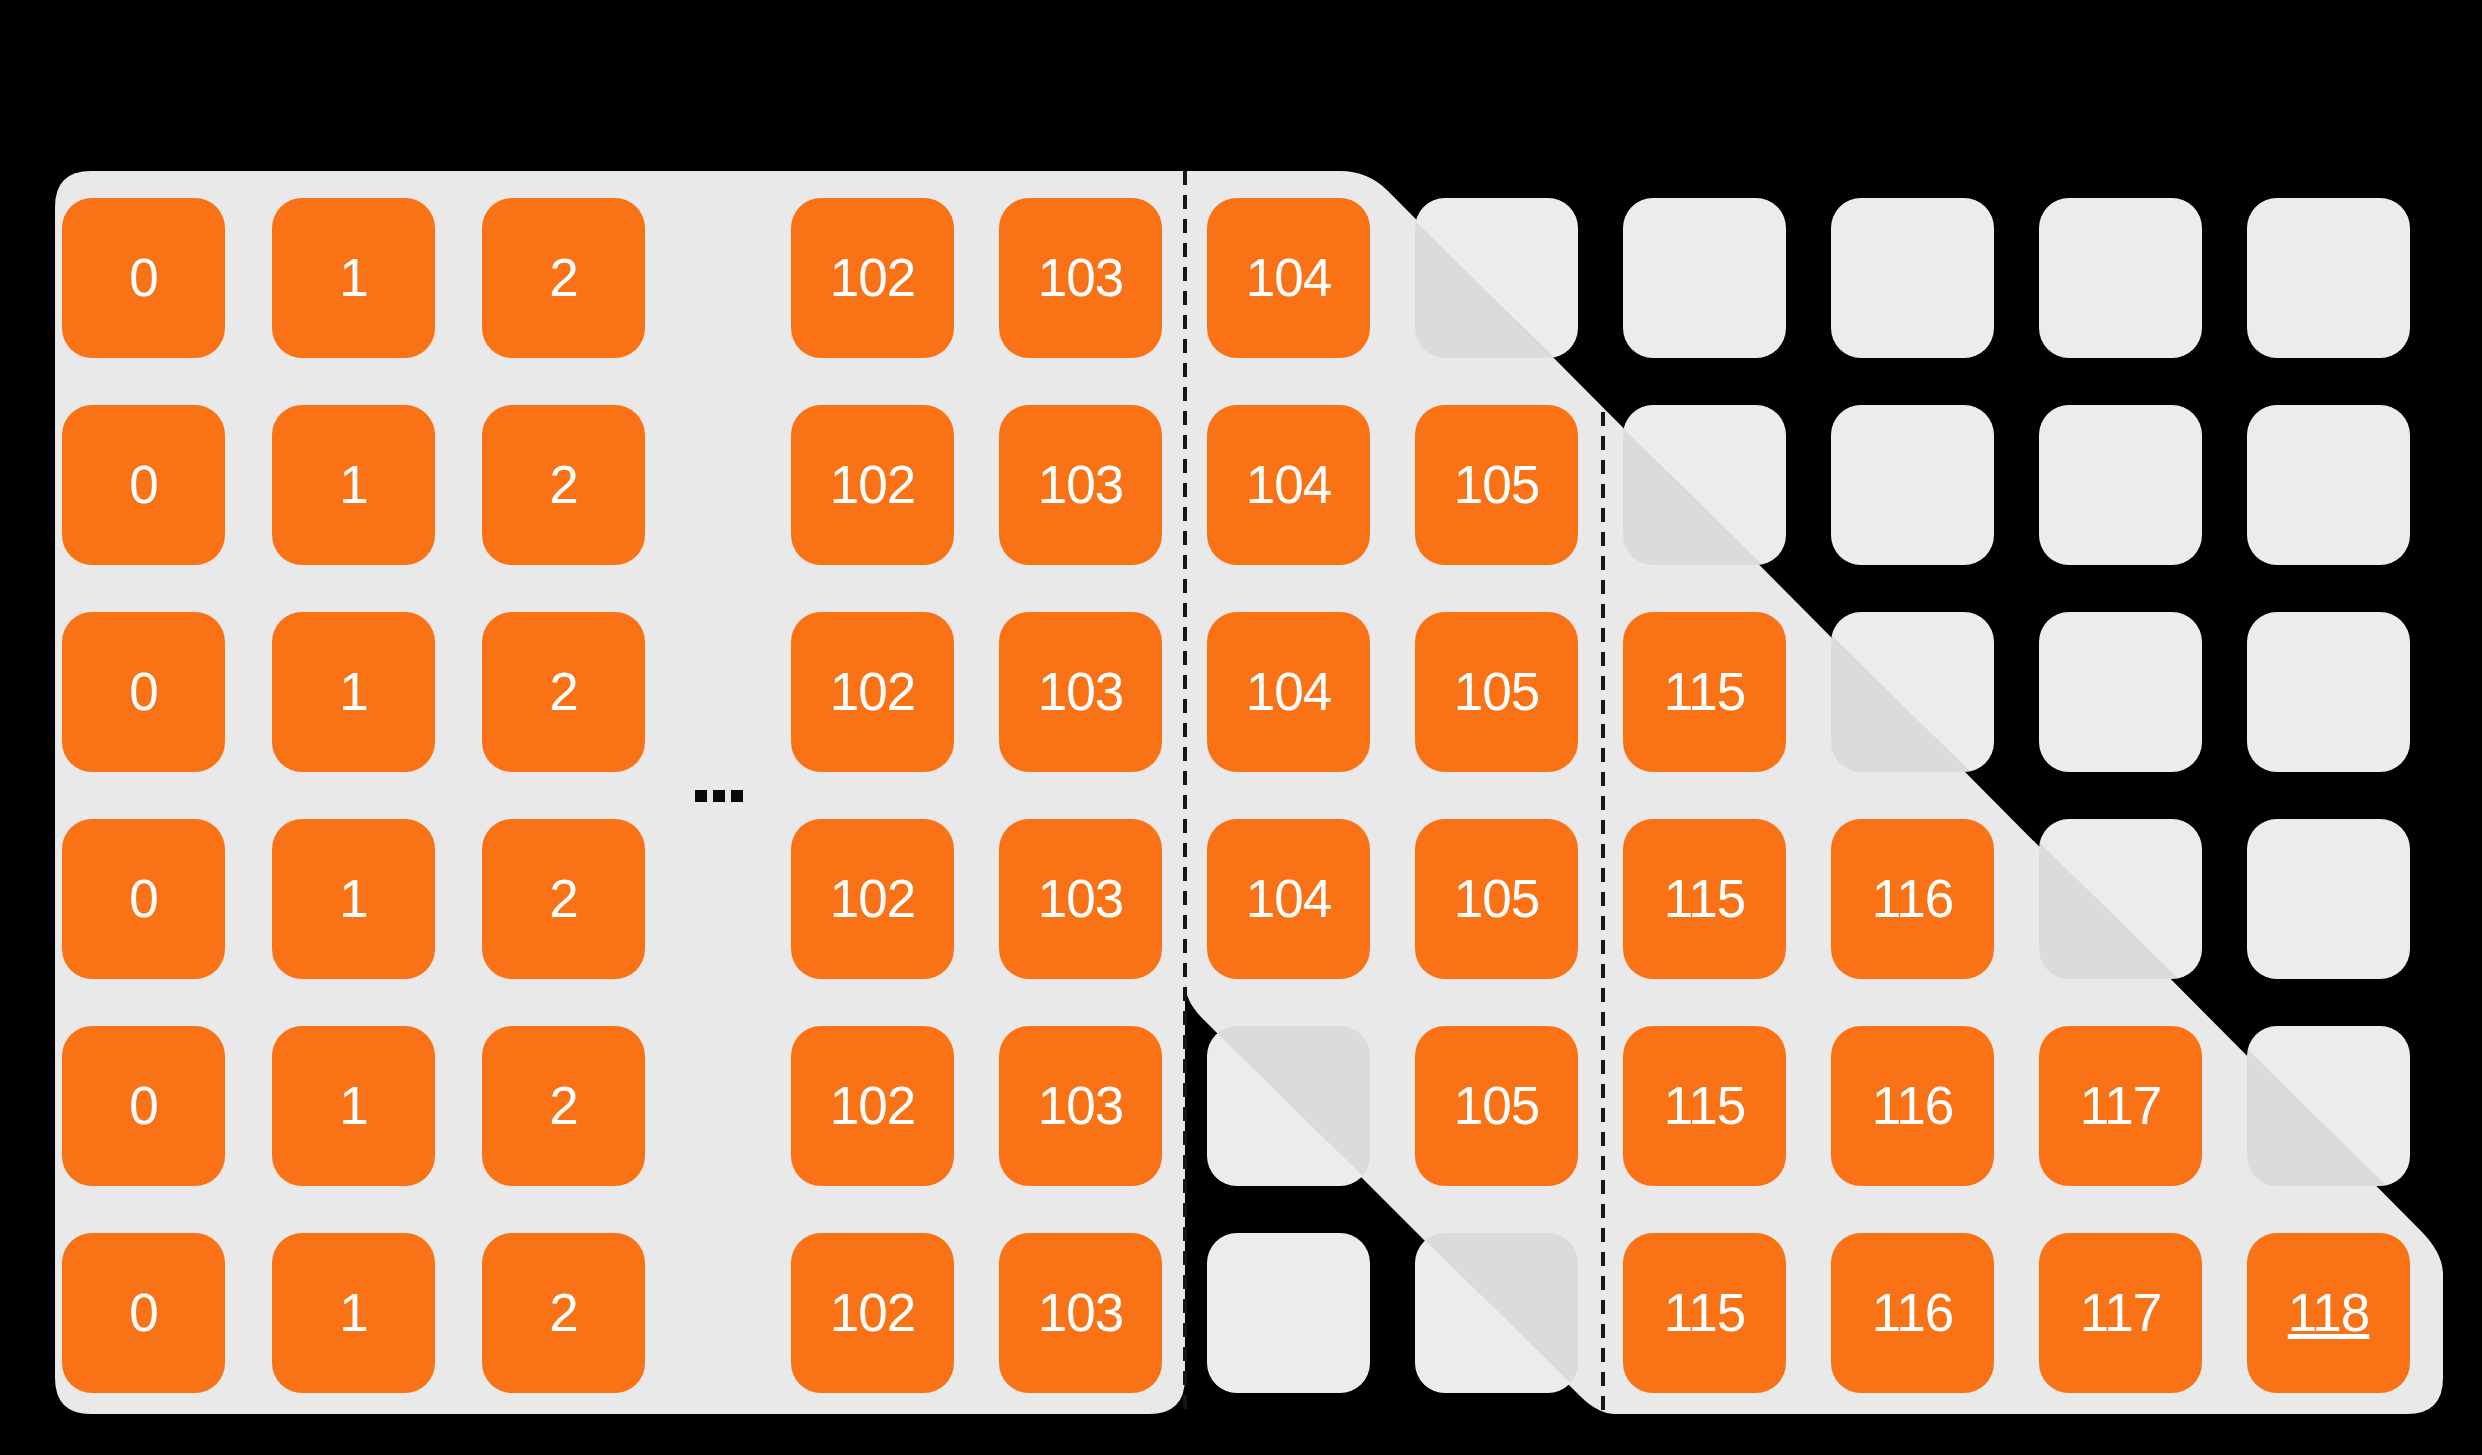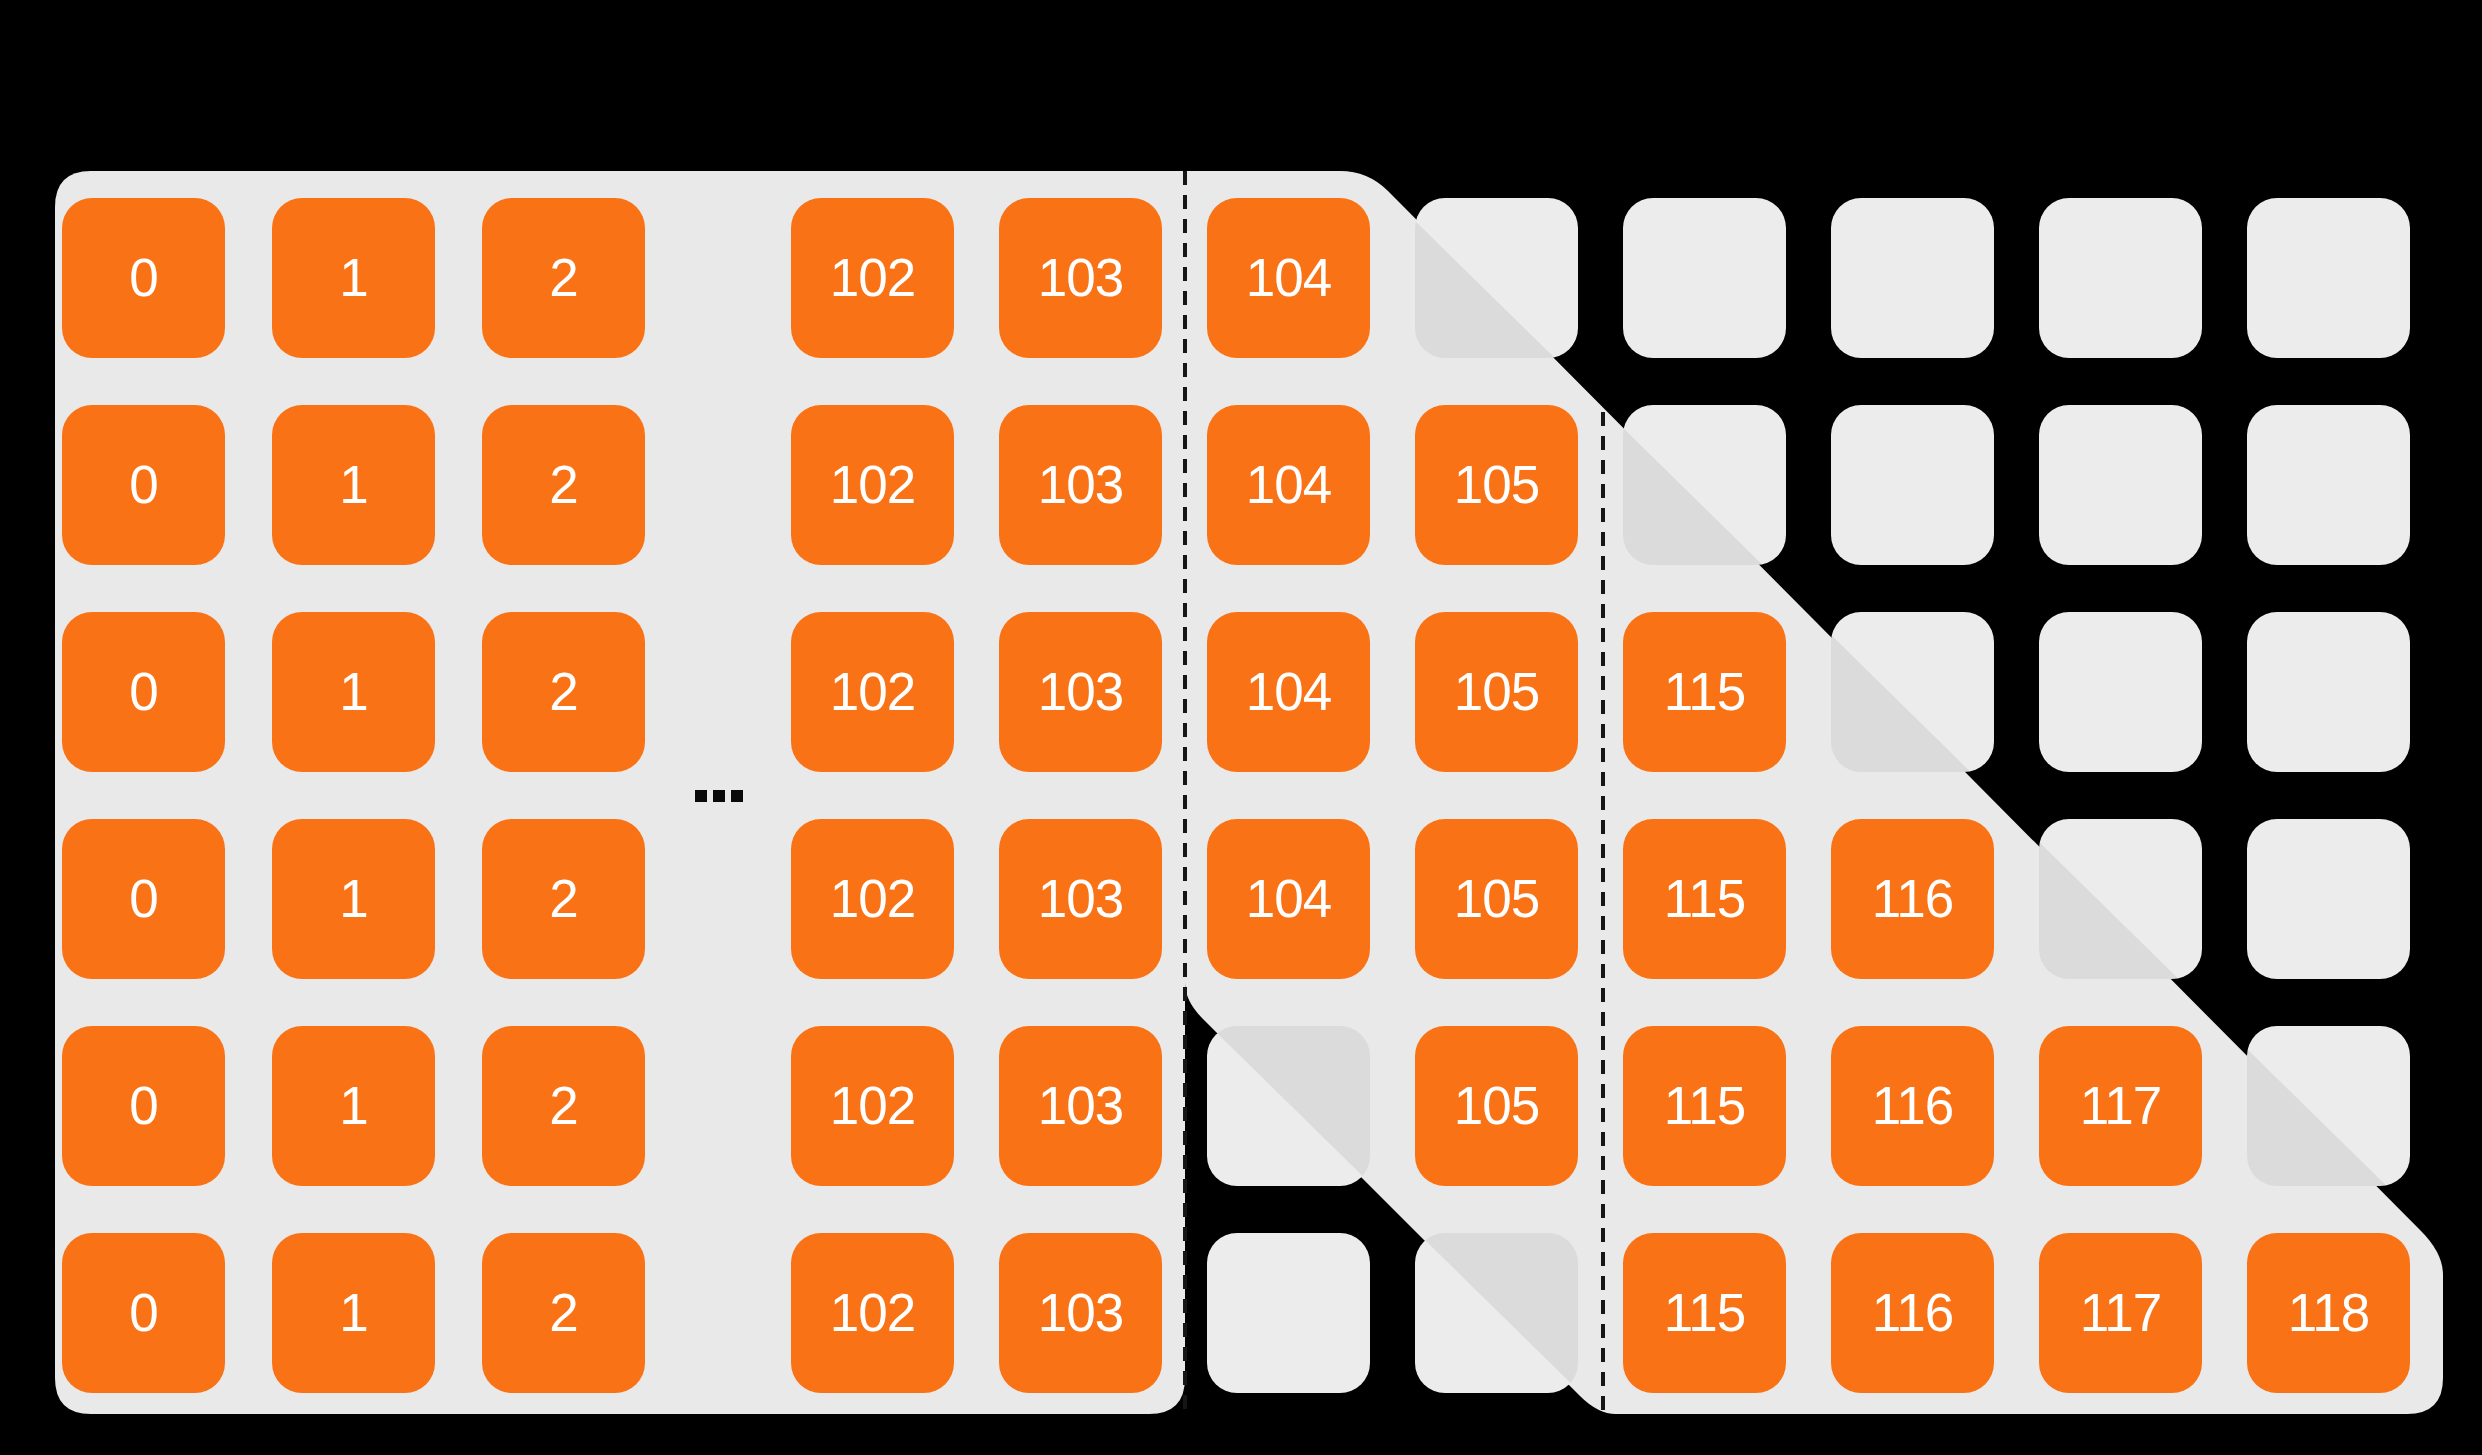--- a/index.html
+++ b/index.html
@@ -130,21 +130,21 @@
       <div class="tile orange" style="left: 62px; top: 1233px;">0</div>
       <div class="tile orange" style="left: 272px; top: 1233px;">1</div>
       <div class="tile orange" style="left: 482px; top: 1233px;">2</div>
       <div class="tile orange" style="left: 791px; top: 1233px;">102</div>
       <div class="tile orange" style="left: 999px; top: 1233px;">103</div>
       <div class="tile gray" style="left: 1207px; top: 1233px;"></div>
       <div class="tile fold-b" style="left: 1415px; top: 1233px;"></div>
       <div class="tile orange" style="left: 1623px; top: 1233px;">115</div>
       <div class="tile orange" style="left: 1831px; top: 1233px;">116</div>
       <div class="tile orange" style="left: 2039px; top: 1233px;">117</div>
-      <div class="tile orange" style="left: 2247px; top: 1233px;">118</div>
+      <div class="tile orange" style="left: 2247px; top: 1233px; text-decoration: underline;">118</div>
     </div>
 
   <div class="ellipsis" id="ellipsis" title="...">
       <span class="dot" style="left: 695px; top: 790px;"></span>
       <span class="dot" style="left: 713px; top: 790px;"></span>
       <span class="dot" style="left: 731px; top: 790px;"></span>
     </div>
 
 </div>
 

